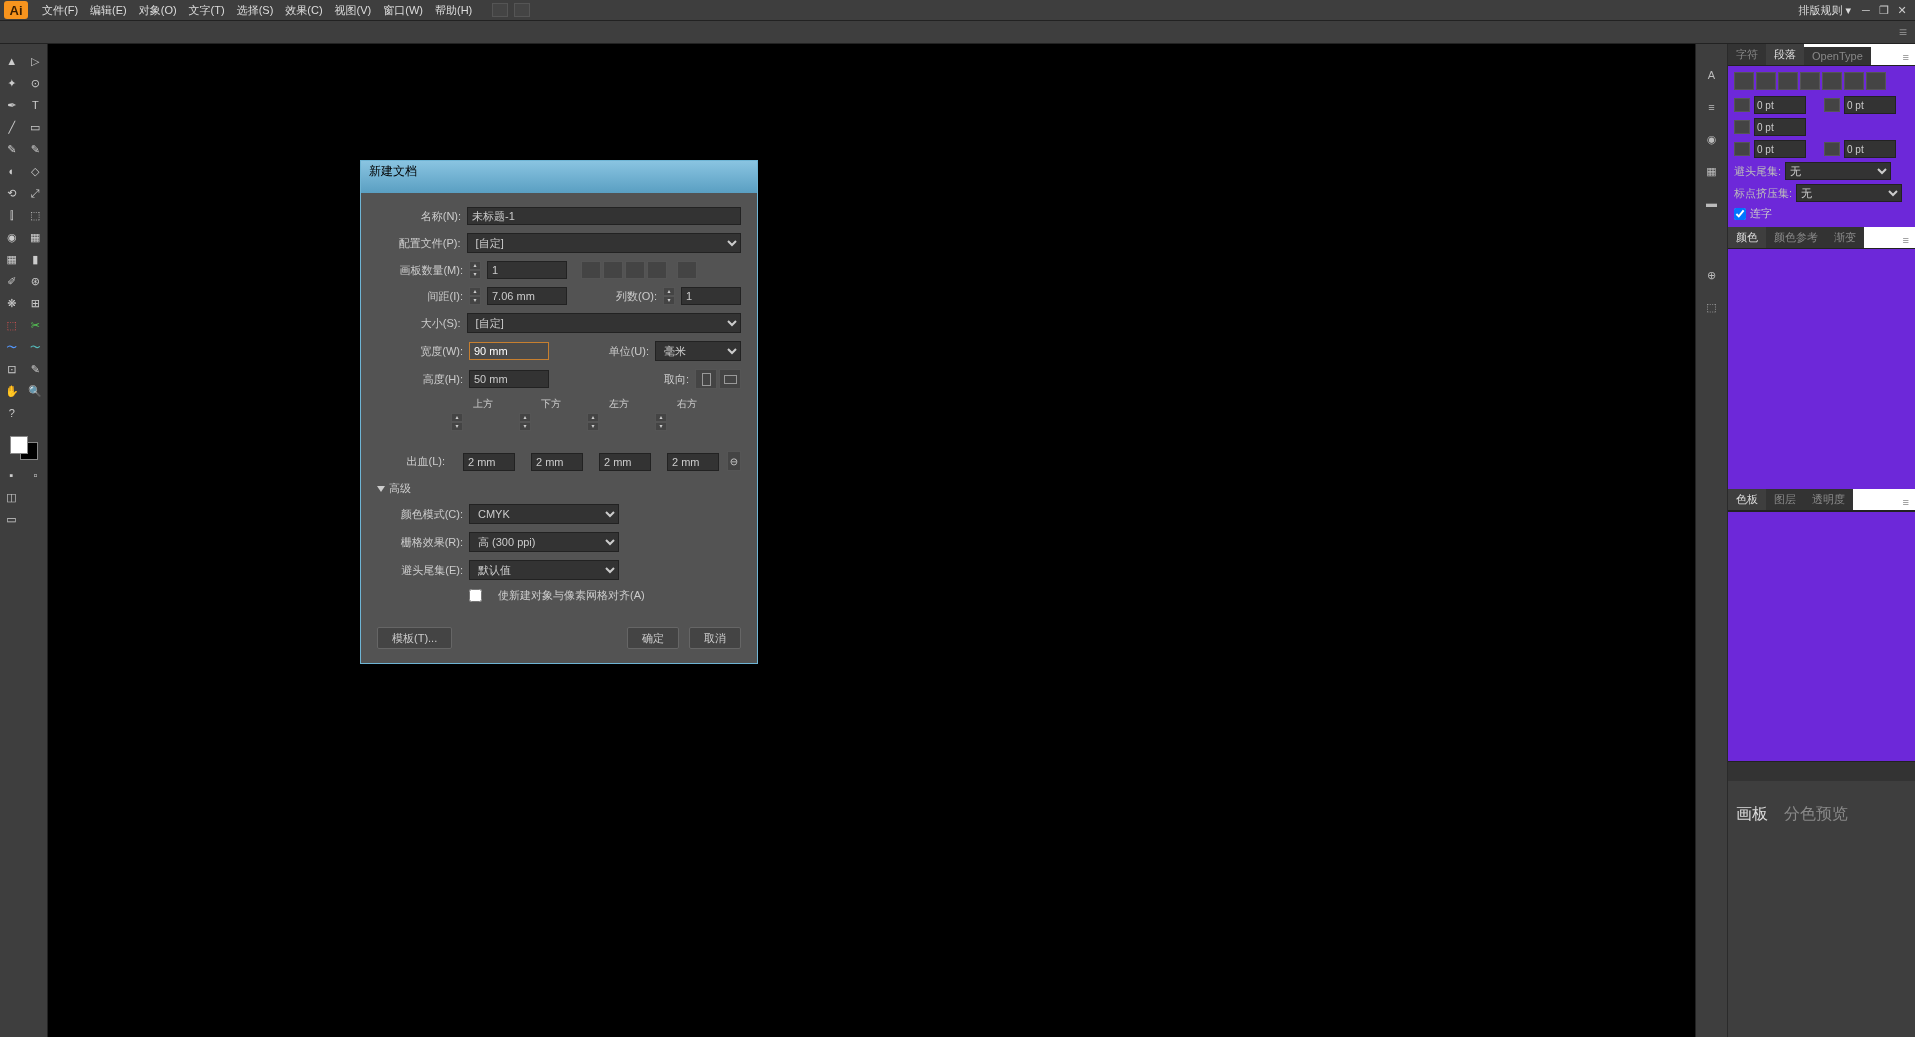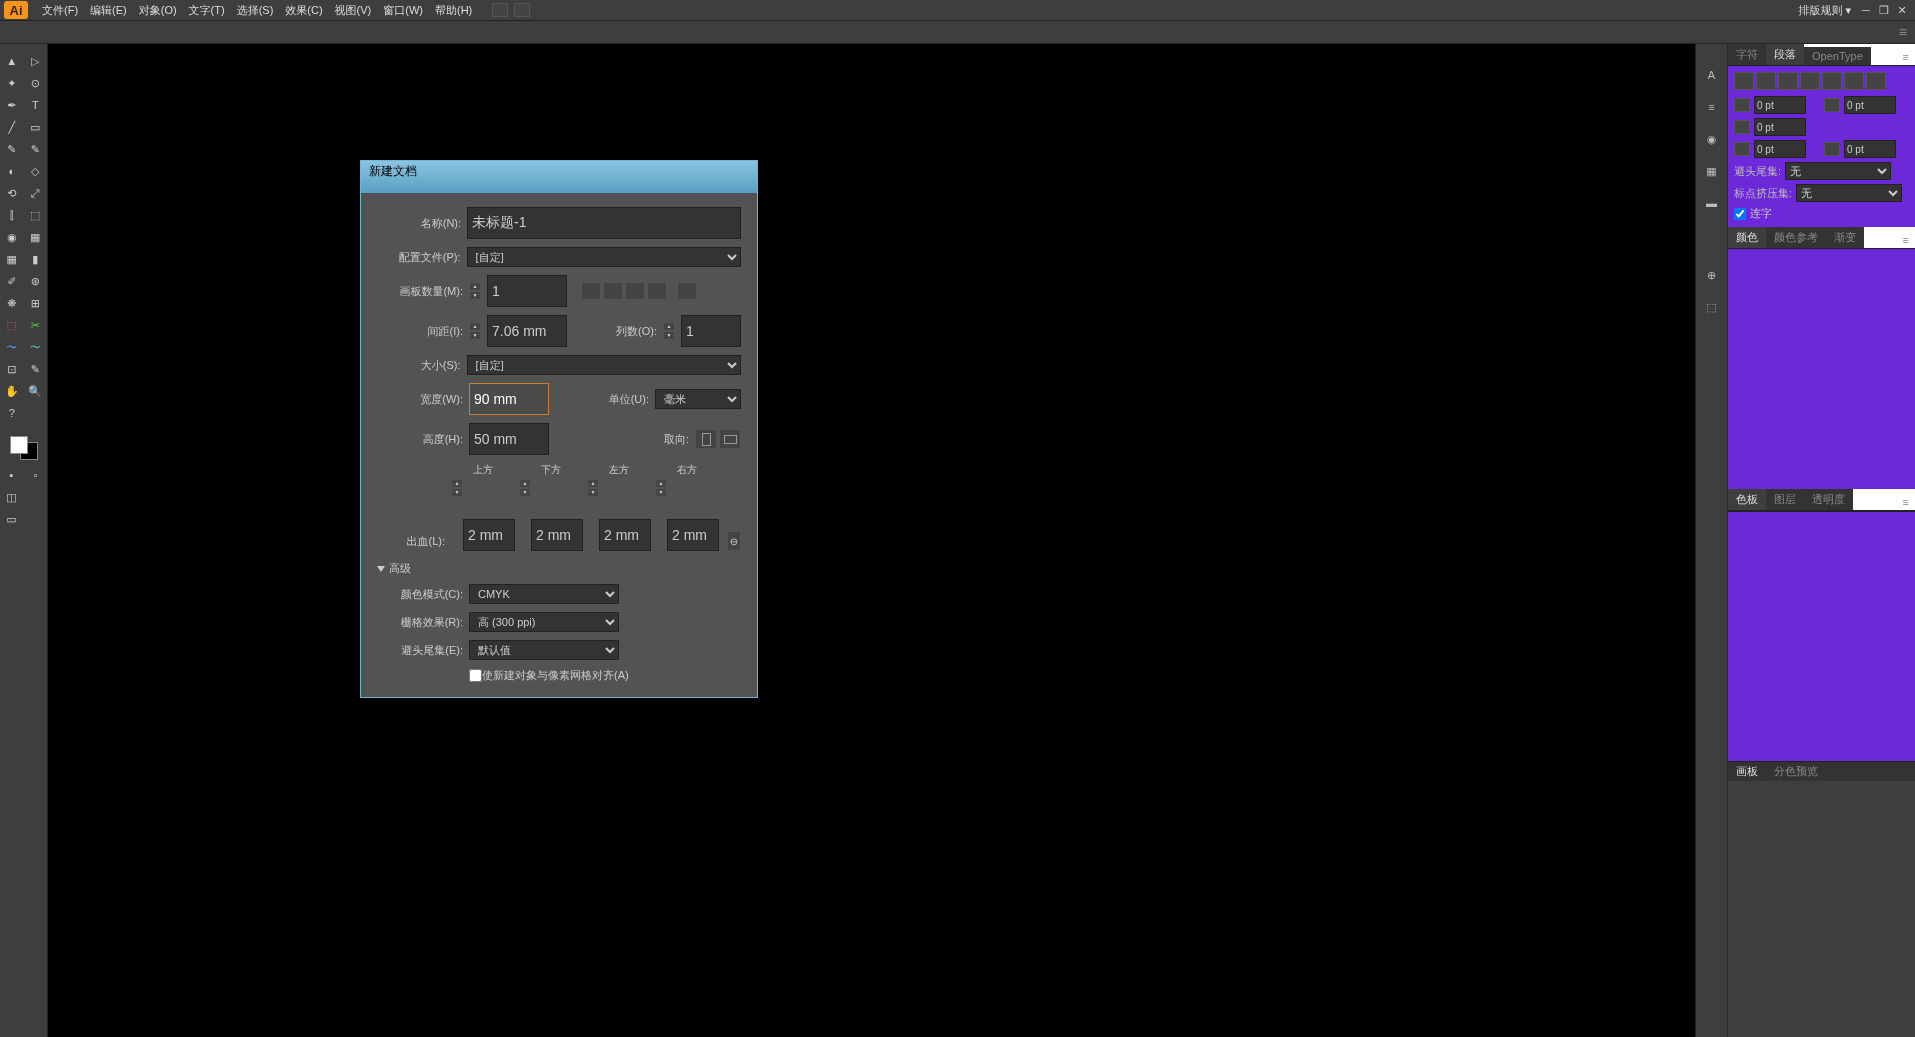--- a/index.html
+++ b/index.html
@@ -53,30 +53,30 @@
     .para-panel .label { color: #bbb; font-size: 11px; }
     .para-panel .chk { display: flex; align-items: center; gap: 4px; margin-top: 4px; }
     .para-panel input[type=checkbox] { width: 12px; height: 12px; }
     
     
     .color-panel { height: 240px; }
     
     
     .swatch-panel { height: 250px; border-top: 1px solid #222; }
     .panel-footer-tabs { height: 20px; display: flex; background: #333; border-top: 1px solid #222; }
-    .panel-footer-tabs .ft { padding: 2px 8px; color: #888; font-size: 11px; cursor: pointer; }
+    .panel-footer-tabs .ft { padding: 2px 8px; color: #888; font-size: 16px; cursor: pointer; margin-top: 40px; }
     .panel-footer-tabs .ft.active { color: #ddd; }
     
     
     .dialog { position: absolute; left: 360px; top: 160px; width: 398px; background: #535353; border: 1px solid #6fb5d5; box-shadow: 0 0 10px rgba(0,0,0,0.5); }
     .dialog-title { height: 32px; background: linear-gradient(#8ac4e1, #5a9fc2); color: #000; padding: 2px 8px; font-size: 12px; }
     .dialog-body { padding: 14px 16px; color: #ccc; }
     .dlg-row { display: flex; align-items: center; margin-bottom: 8px; gap: 6px; }
     .dlg-row .dlg-label { width: 86px; text-align: right; font-size: 11px; color: #ccc; }
-    .dlg-row input[type=text] { background: #333; border: 1px solid #222; color: #ccc; height: 32px; padding: 0 4px; font-size: 14px; }
+    .dlg-row input[type=text] { background: #333; border: 1px solid #222; color: #ccc; height: 18px; padding: 0 4px; font-size: 11px; }
     .dlg-row input[type=text].wide { width: 280px; }
     .dlg-row input[type=text].med { width: 80px; }
     .dlg-row input[type=text].highlight { border: 1px solid #c77f2f; background: #4a4a4a; color: #fff; }
     .dlg-row select { background: #333; border: 1px solid #222; color: #ccc; height: 20px; font-size: 11px; padding: 0 4px; }
     .dlg-row select.wide { width: 282px; }
     .dlg-row select.med { width: 86px; }
     .dlg-row select.sm { width: 150px; }
     .spinner { display: flex; flex-direction: column; width: 12px; }
     .spinner .sp { height: 9px; background: #444; border: 1px solid #555; font-size: 6px; line-height: 6px; text-align: center; cursor: pointer; }
     .artboard-icons { display: flex; gap: 2px; margin-left: 8px; }
@@ -88,21 +88,21 @@
     
     .bleed-group { display: flex; gap: 4px; align-items: flex-end; }
     .bleed-col { display: flex; flex-direction: column; align-items: center; }
     .bleed-col .bl-label { font-size: 10px; color: #ccc; margin-bottom: 2px; }
     .bleed-col input { width: 52px; margin-top: 40px; }
     .bleed-link { width: 14px; height: 20px; background: #444; border: 1px solid #555; margin-left: 4px; cursor: pointer; display: flex; align-items: center; justify-content: center; font-size: 10px; }
     
     .adv-toggle { display: flex; align-items: center; gap: 4px; margin: 10px 0 8px 0; cursor: pointer; }
     .adv-toggle .tri { width: 0; height: 0; border-left: 4px solid transparent; border-right: 4px solid transparent; border-top: 6px solid #ccc; }
     
-    .dlg-checkbox-row { display: flex; align-items: center; gap: 0; margin-left: 92px; margin-top: 4px; }
+    .dlg-checkbox-row { display: flex; align-items: center; gap: 16px; margin-left: 92px; margin-top: 4px; }
     
     .dialog-buttons { display: flex; justify-content: space-between; padding: 10px 16px 14px 16px; }
     .dlg-btn { height: 22px; padding: 0 14px; background: #444; border: 1px solid #666; color: #ccc; cursor: pointer; font-size: 11px; border-radius: 2px; }
     .dlg-btn-group { display: flex; gap: 10px; }
     
     .tiny-icon { display: inline-block; width: 16px; height: 14px; background: #444; border: 1px solid #555; }
   </style>
 </head>
 <body>
 
@@ -440,13 +440,20 @@
     </div>
     <div class="dlg-row">
       <div class="dlg-label">避头尾集(E):</div>
       <select class="sm"><option>默认值</option></select>
     </div>
     <div class="dlg-checkbox-row">
       <input type="checkbox" style="">
       <span>使新建对象与像素网格对齐(A)</span>
     </div>
   </div>
+  <div class="dialog-buttons">
+    <button class="dlg-btn">模板(T)...</button>
+    <div class="dlg-btn-group">
+      <button class="dlg-btn">确定</button>
+      <button class="dlg-btn">取消</button>
+    </div>
+  </div>
 </div>
 
 </body></html>

